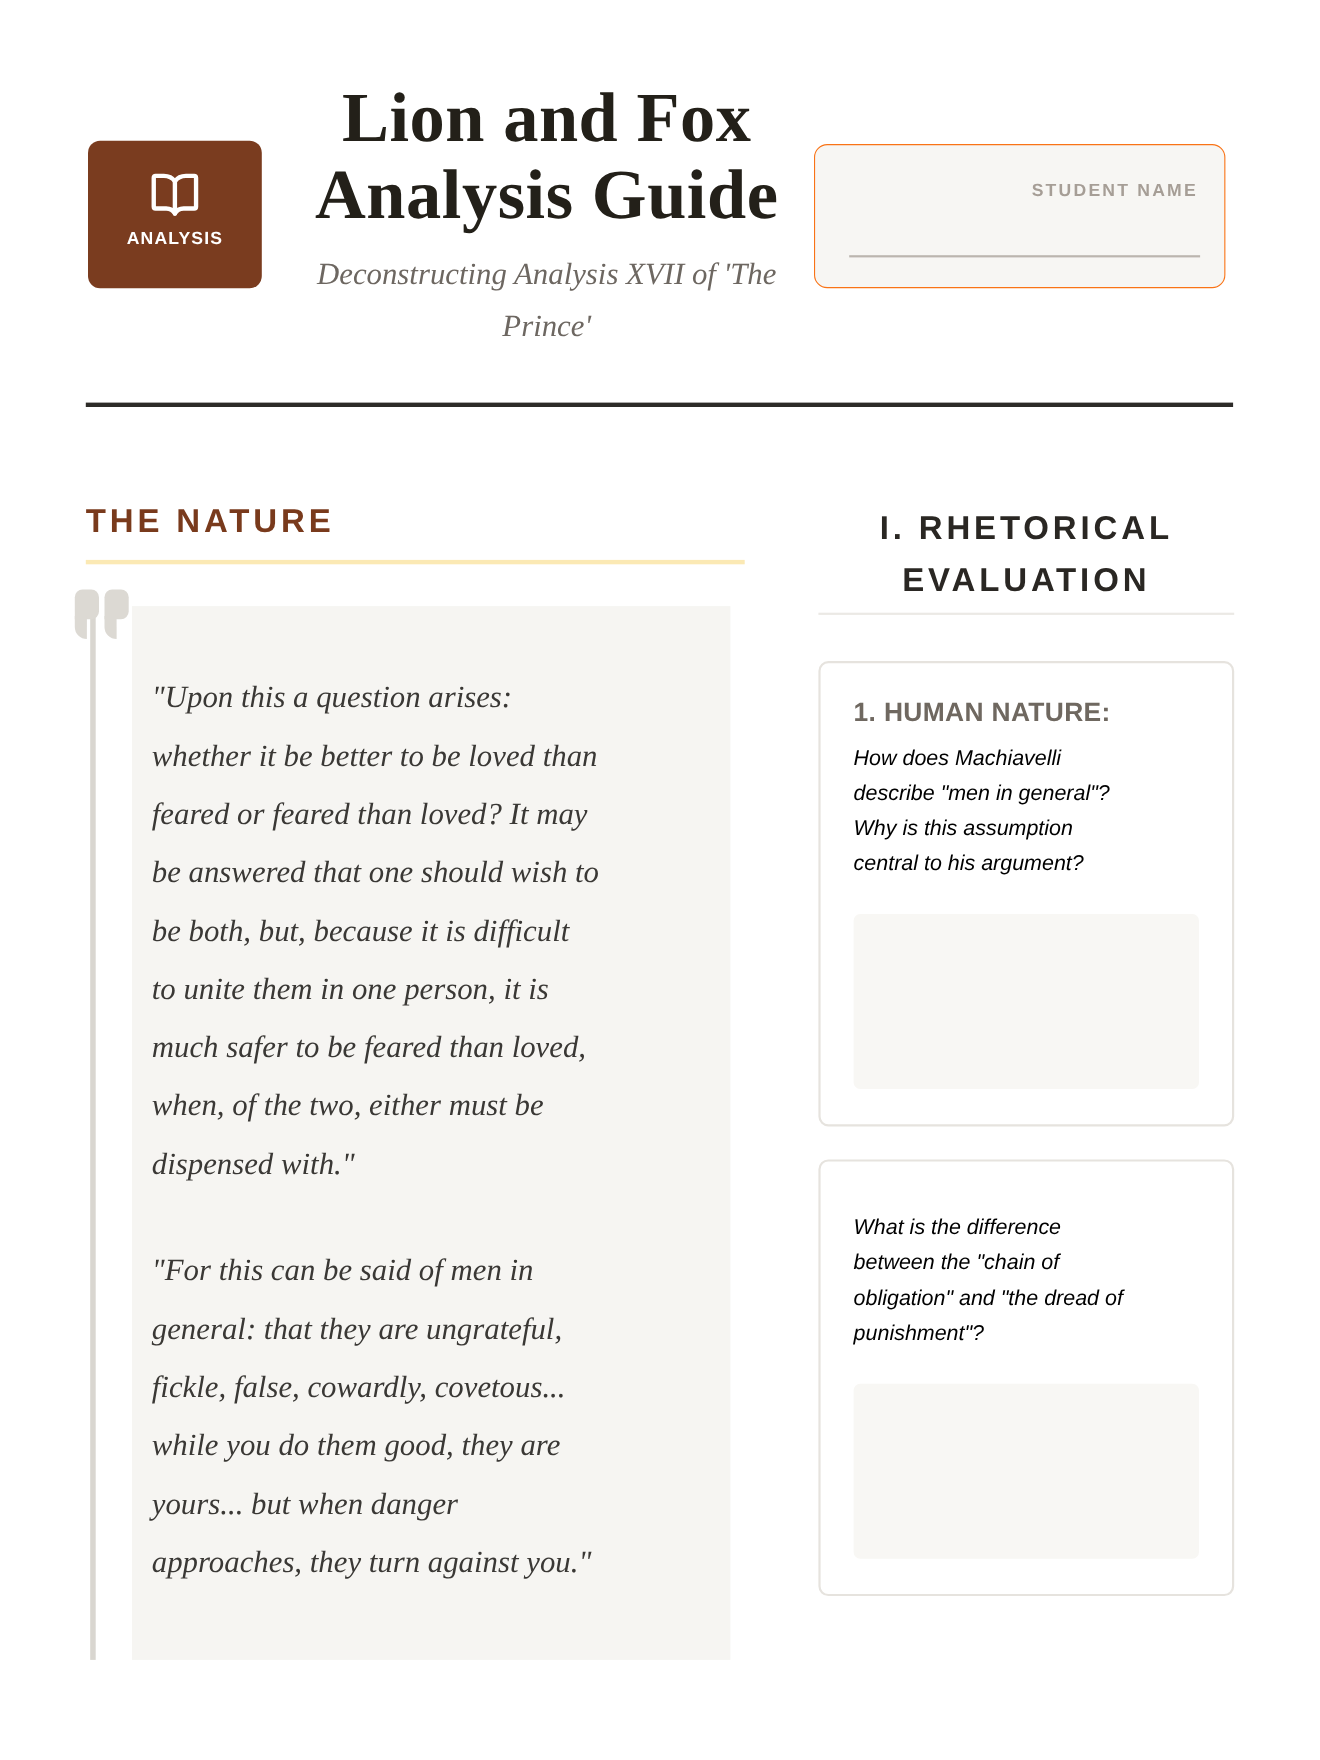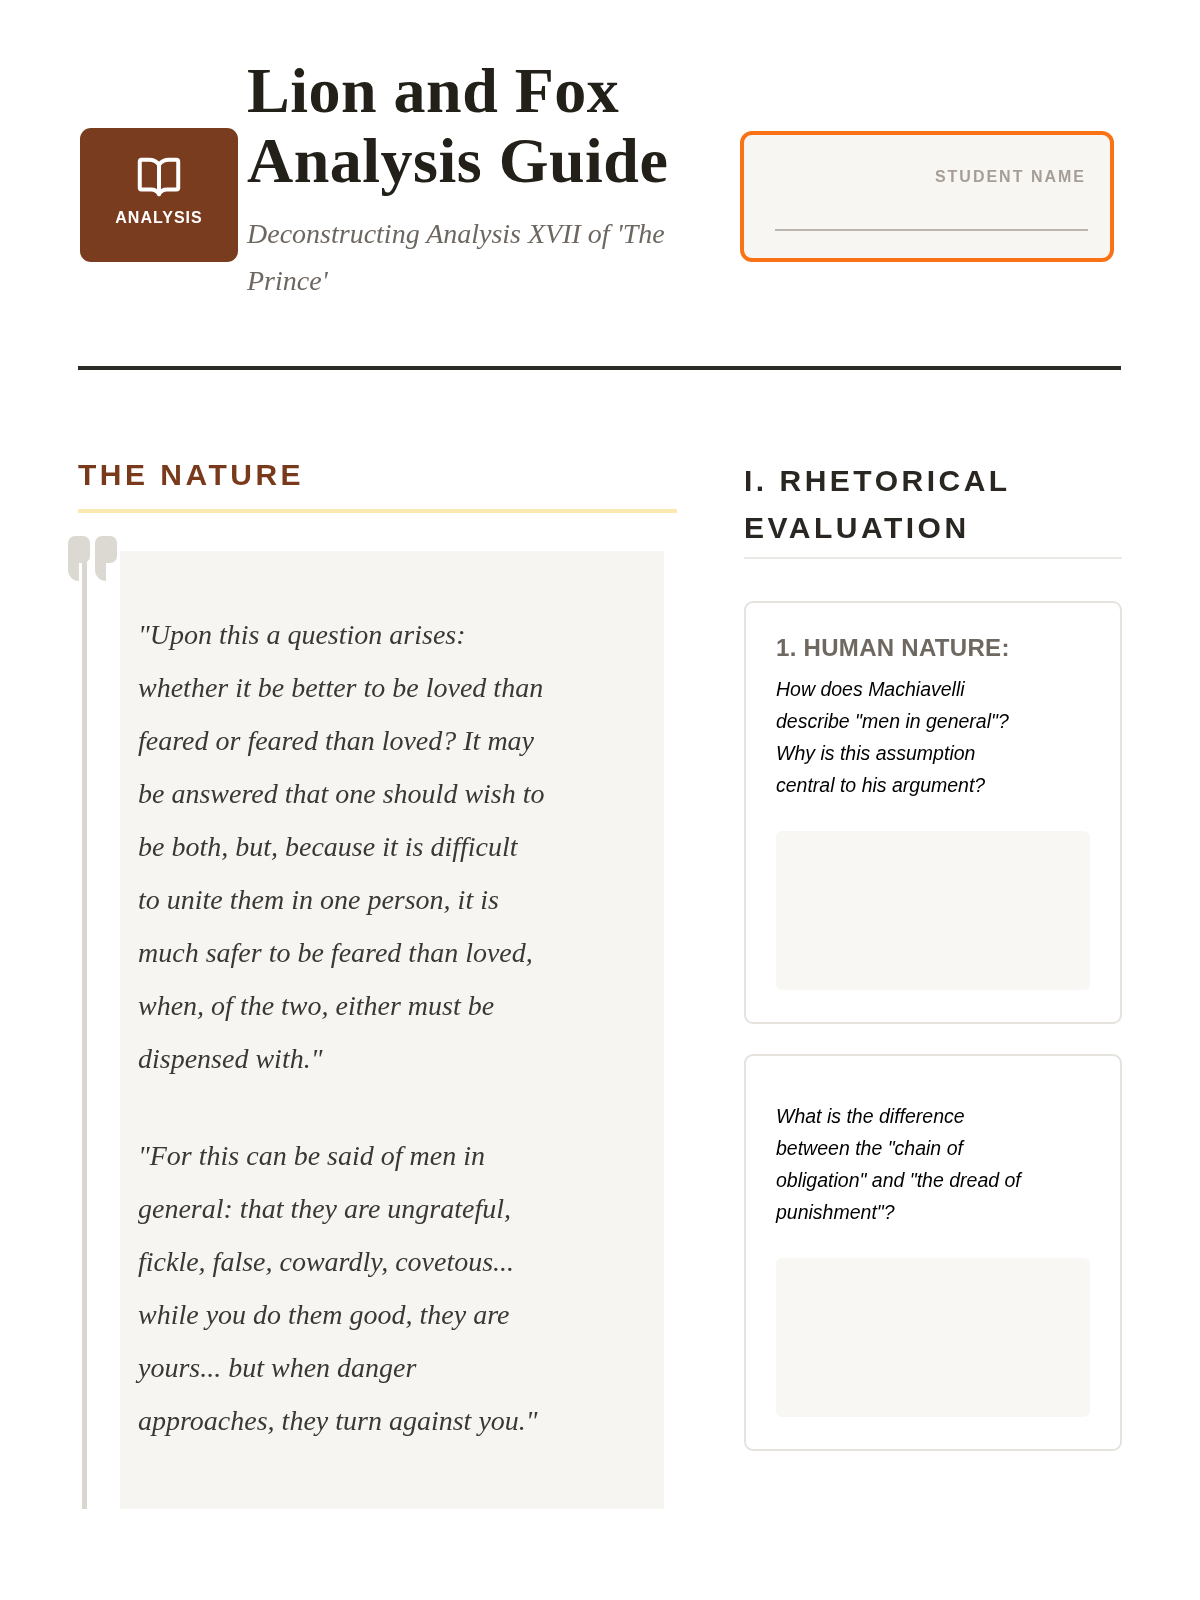--- a/index.html
+++ b/index.html
@@ -21,42 +21,42 @@
     border-radius: 11px;
     display: flex; flex-direction: column; align-items: center;
     padding-top: 26px;
   }
   .badge svg { width: 52px; height: 46px; display:block; }
   .badge-label {
     margin-top: 10px;
     color: #ffffff; font-size: 16px; font-weight: bold;
     letter-spacing: 1px; line-height: 16px;
   }
-  .title-block { position: absolute; left: 247px; top: 56px; width: 500px; }
+  .title-block { position: absolute; left: 247px; top: 72px; width: 500px; text-align: center; }
   .page-title {
     font-family: "Liberation Serif", serif;
     font-weight: bold;
     font-size: 64px; line-height: 70px;
     color: #232019;
     white-space: pre-line;
     letter-spacing: 0.5px;
   }
   .page-subtitle {
     margin-top: 14px;
     font-family: "Liberation Serif", serif;
     font-style: italic;
     font-size: 28px; line-height: 47px;
     color: #6d6761;
     white-space: pre-line;
   }
   .student-box {
     position: absolute; left: 740px; top: 131px;
     width: 374px; height: 131px;
     background: #f7f6f3;
-    border: 4px solid #f97316;
+    border: 1px solid #f97316;
     border-radius: 12px;
   }
   .student-label {
     position: absolute; right: 24px; top: 33px;
     font-size: 16px; font-weight: bold; letter-spacing: 2px;
     color: #a69e96;
   }
   .student-line {
     position: absolute; left: 31px; right: 22px; bottom: 27px;
     height: 2px; background: #bbb5ae;
@@ -71,21 +71,21 @@
   .right-col { position: absolute; left: 744px; top: 440px; width: 378px; }
 
   .section-heading {
     margin-top: 17px;
     font-size: 30px; font-weight: bold; letter-spacing: 3.5px;
     line-height: 36px;
   }
   .passage-heading { color: #793a1c; }
   .passage-underline { margin-top: 16px; height: 4px; background: #fbe9b4; }
 
-  .eval-heading { color: #2a2723; line-height: 47px; white-space: pre-line; }
+  .eval-heading { color: #2a2723; line-height: 47px; white-space: pre-line; text-align: center; }
   .eval-divider { margin-top: 6px; height: 2px; background: #ebe9e5; }
 
   
   .quote-wrap { position: relative; margin-top: 38px; }
   .quote-border {
     position: absolute; left: 4px; top: 2px; bottom: 0;
     width: 5px; background: #d9d6d0;
   }
   .q-mark {
     position: absolute; left: -10px; top: -15px;

